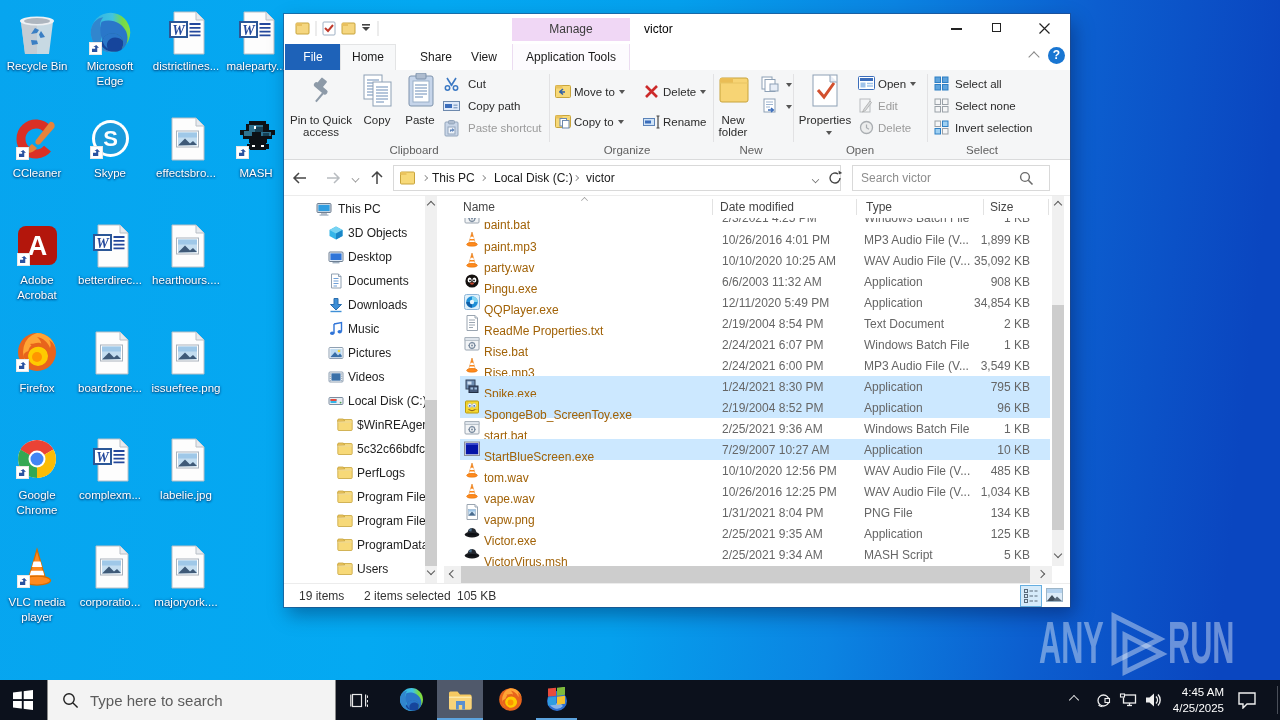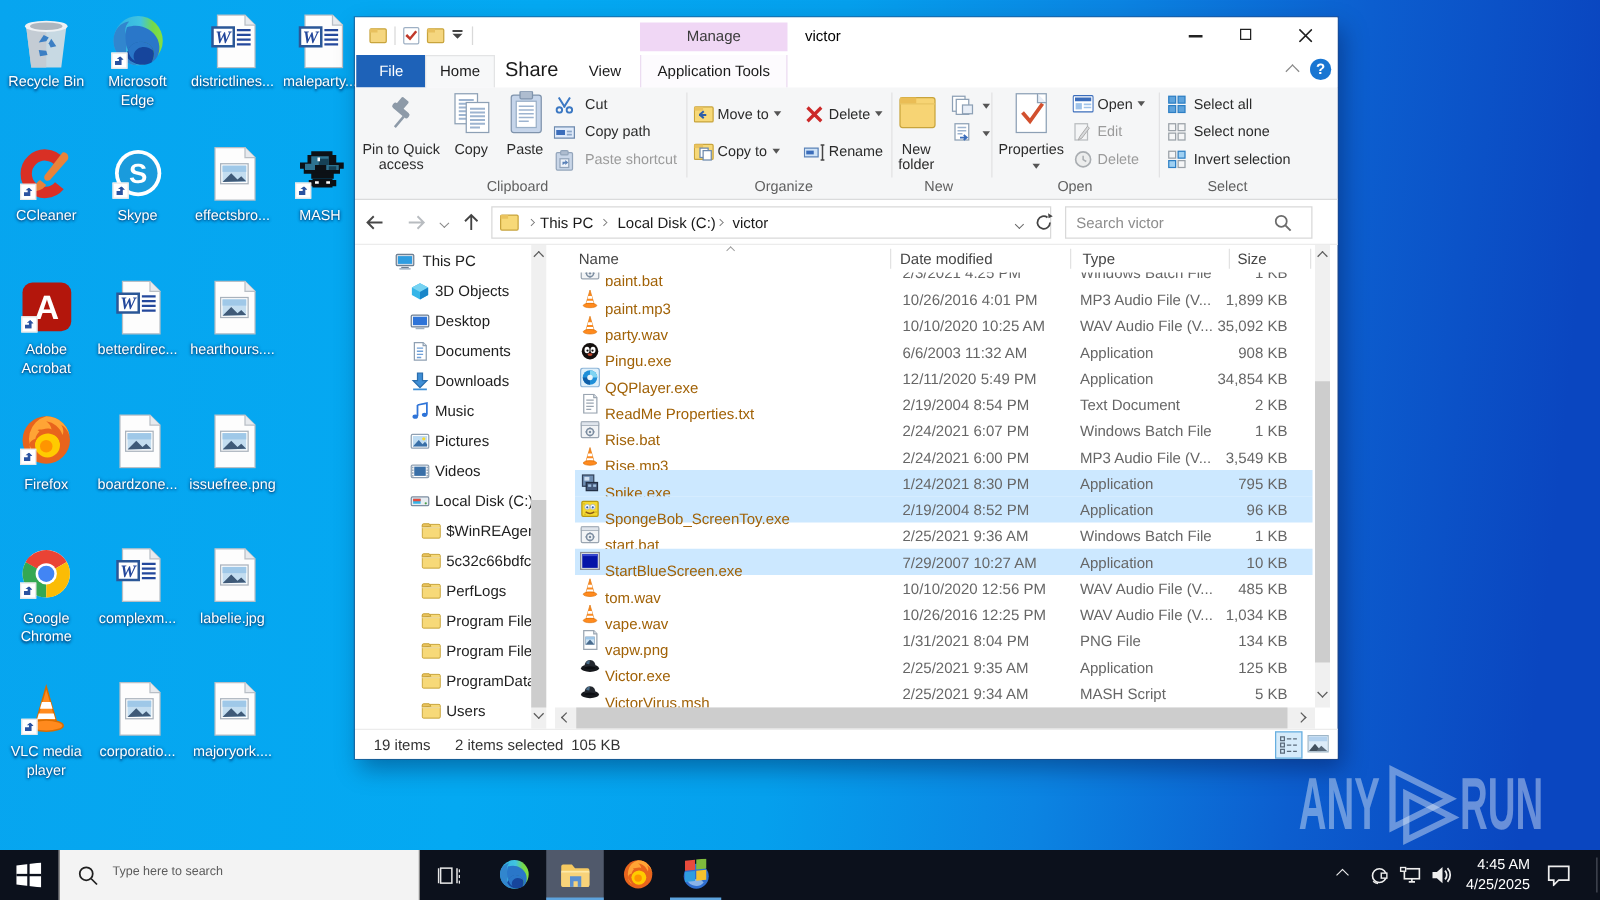--- a/index.html
+++ b/index.html
@@ -394,21 +394,21 @@
     <div class="abs" style="left:667px;top:14px;width:11px;height:1.5px;background:#222;"></div>
     <div class="abs" style="left:708px;top:9px;width:9px;height:9px;border:1px solid #222;"></div>
     <svg class="abs" style="left:755px;top:9px;" width="11" height="11" viewBox="0 0 11 11">
         <path d="M0.5 0.5 L10.5 10.5 M10.5 0.5 L0.5 10.5" stroke="#222" stroke-width="1.2"></path>
       </svg>
   </div>
 
   <div class="abs" style="left:0;top:30px;width:786px;height:26px;background:#fff;">
     <div class="abs" style="left:1px;top:0;width:56px;height:26px;background:#1e62b8;color:#fff;text-align:center;line-height:26px;font-size:12px;">File</div>
     <div class="abs" style="left:56px;top:0;width:56px;height:26px;background:#f7f8f9;border:1px solid #e3e4e5;border-bottom:none;text-align:center;line-height:25px;font-size:12px;color:#1a1a1a;">Home</div>
-    <div class="abs" style="left:120px;top:0;width:48px;height:26px;text-align:left;line-height:26px;font-size:16px;color:#1a1a1a;">Share</div>
+    <div class="abs" style="left:120px;top:0;width:48px;height:26px;text-align:right;line-height:26px;font-size:12px;color:#1a1a1a;">Share</div>
     <div class="abs" style="left:178px;top:0;width:44px;height:26px;text-align:center;line-height:26px;font-size:12px;color:#1a1a1a;">View</div>
     <div class="abs" style="left:228px;top:0;width:118px;height:26px;background:#fdfbfe;border-left:1px solid #ecdcf1;border-right:1px solid #ecdcf1;text-align:center;line-height:26px;font-size:12px;color:#1a1a1a;">Application Tools</div>
 
     <div class="abs" style="left:746px;top:9px;width:8px;height:8px;border-left:1.5px solid #888;border-top:1.5px solid #888;transform:rotate(45deg);"></div>
     <div class="abs" style="left:764px;top:3px;width:17px;height:17px;border-radius:50%;background:#1976d2;color:#fff;font-size:12px;font-weight:bold;text-align:center;line-height:17px;">?</div>
   </div>
 
   <div class="abs" style="left:0;top:56px;width:786px;height:90px;background:#f5f6f7;border-bottom:1px solid #dadbdc;">
 
     <svg class="abs" style="left:23px;top:6px;" width="28" height="30" viewBox="0 0 28 30">
@@ -892,21 +892,21 @@
     <path d="M0 2.4 L20 0 V20 L0 17.6 Z" fill="#fff"></path>
     <rect x="8.8" y="0" width="1.9" height="20" fill="#0c111c"></rect>
     <rect x="0" y="9.1" width="20" height="1.9" fill="#0c111c"></rect>
   </svg>
 
   <div class="abs" style="left:47px;top:0px;width:289px;height:40px;background:#f3f3f3;border:1px solid #8a8a8a;border-bottom:none;border-top:none;">
     <svg class="abs" style="left:14px;top:12px;" width="17" height="17" viewBox="0 0 17 17">
         <circle cx="7" cy="7" r="5.2" fill="none" stroke="#1f1f1f" stroke-width="1.4"></circle>
         <path d="M11 11 L15.6 15.6" stroke="#1f1f1f" stroke-width="1.4"></path>
       </svg>
-    <div class="abs" style="left:42px;top:12px;font-size:10px;color:#5c5c5c;">Type here to search</div>
+    <div class="abs" style="left:42px;top:12px;font-size:15px;color:#5c5c5c;">Type here to search</div>
   </div>
 
   <svg class="abs" style="left:350px;top:12px;" width="18" height="17" viewBox="0 0 18 17">
     <rect x="2.5" y="2.5" width="9" height="12" fill="none" stroke="#e8e8e8" stroke-width="1.2"></rect>
     <path d="M0.8 2.5 v12 M15.6 2.5 v12" stroke="#e8e8e8" stroke-width="1.2"></path>
     <g fill="#e8e8e8">
         <rect x="17" y="3.5" width="1.4" height="2.4"></rect>
         <rect x="17" y="8" width="1.4" height="2.4"></rect>
         <rect x="17" y="12.5" width="1.4" height="2.4"></rect>
       </g>

